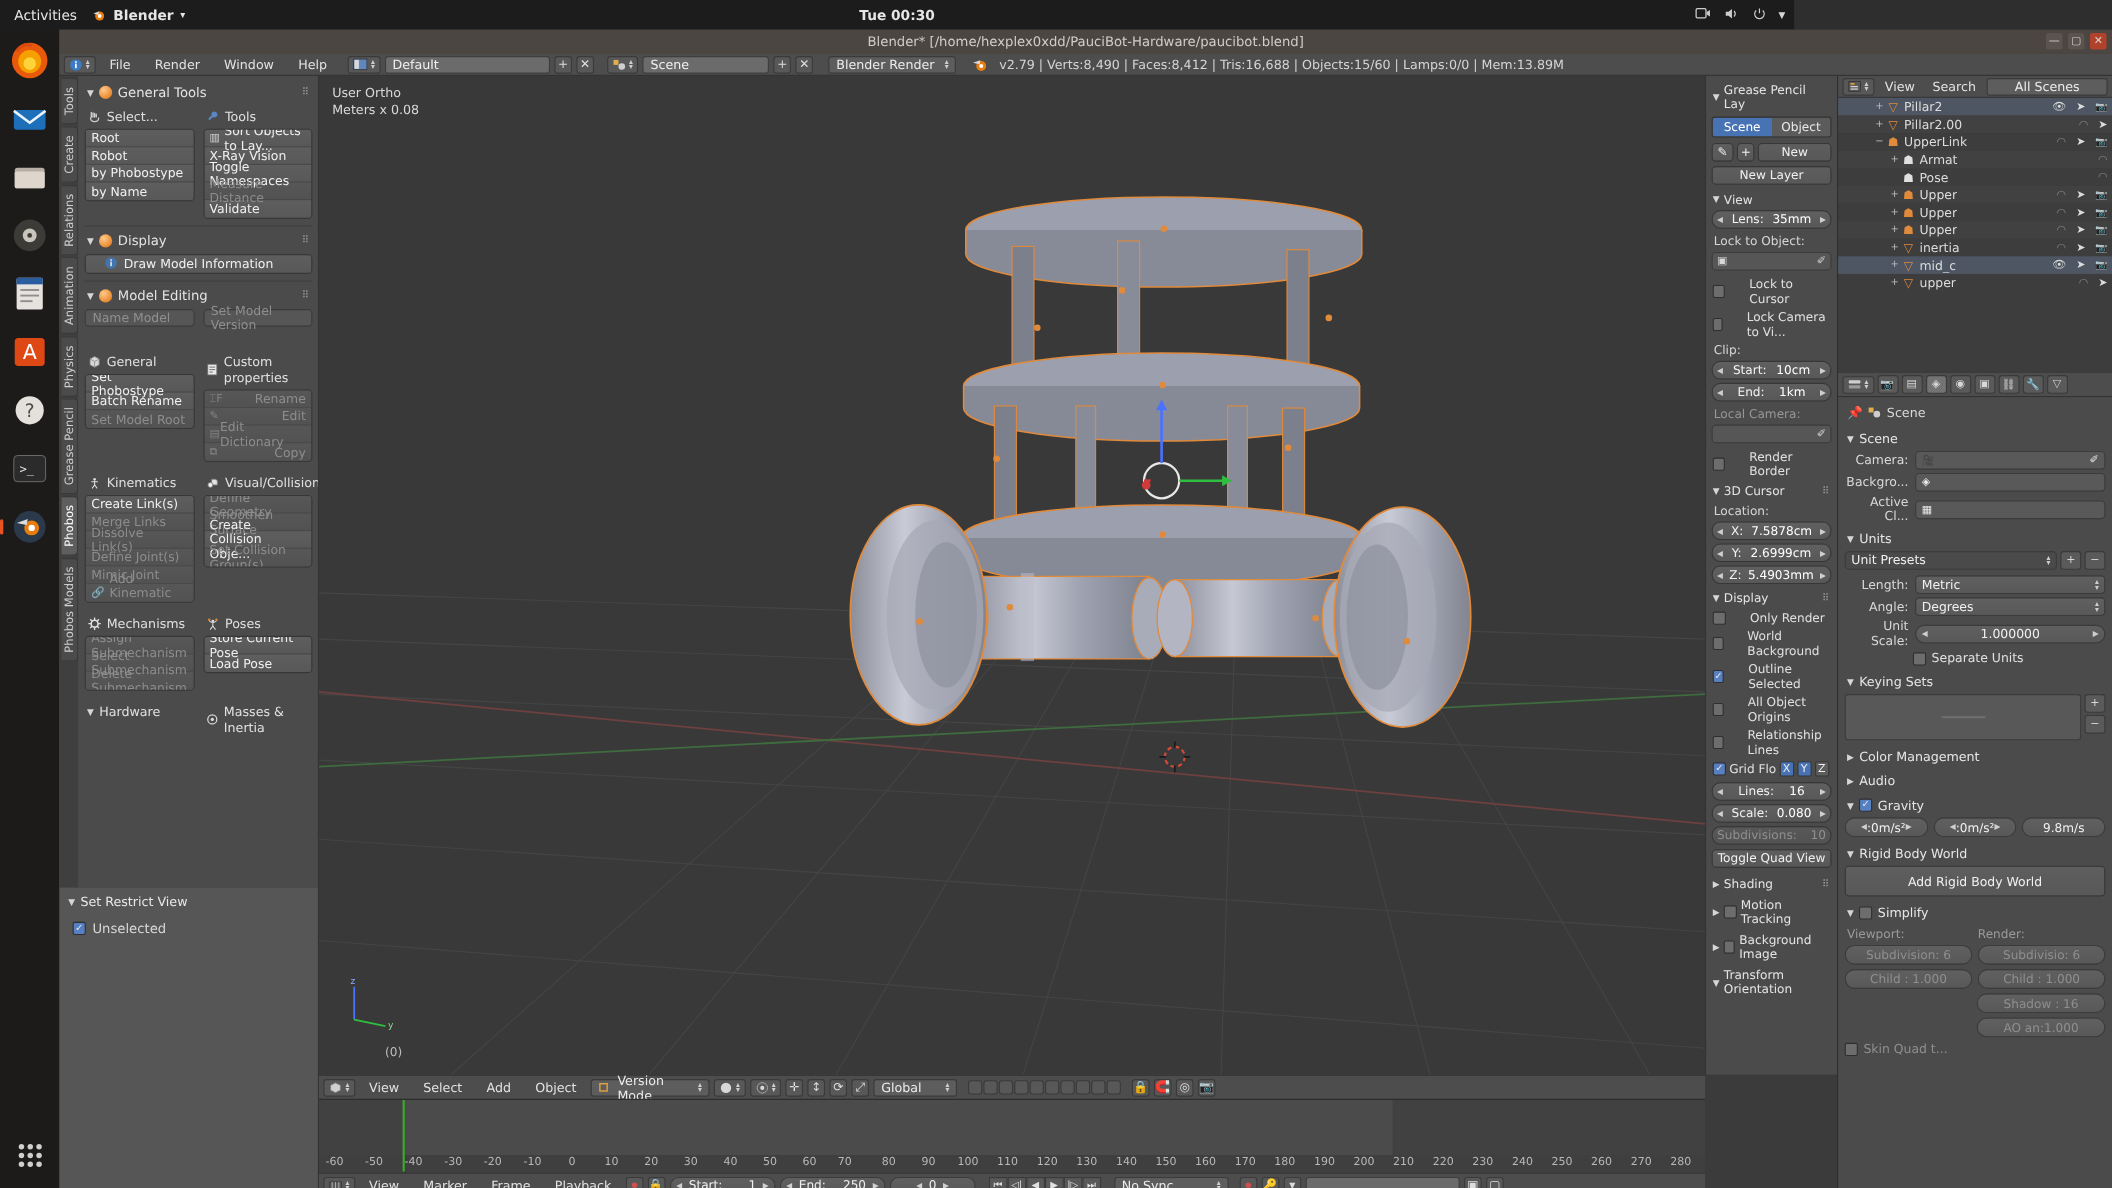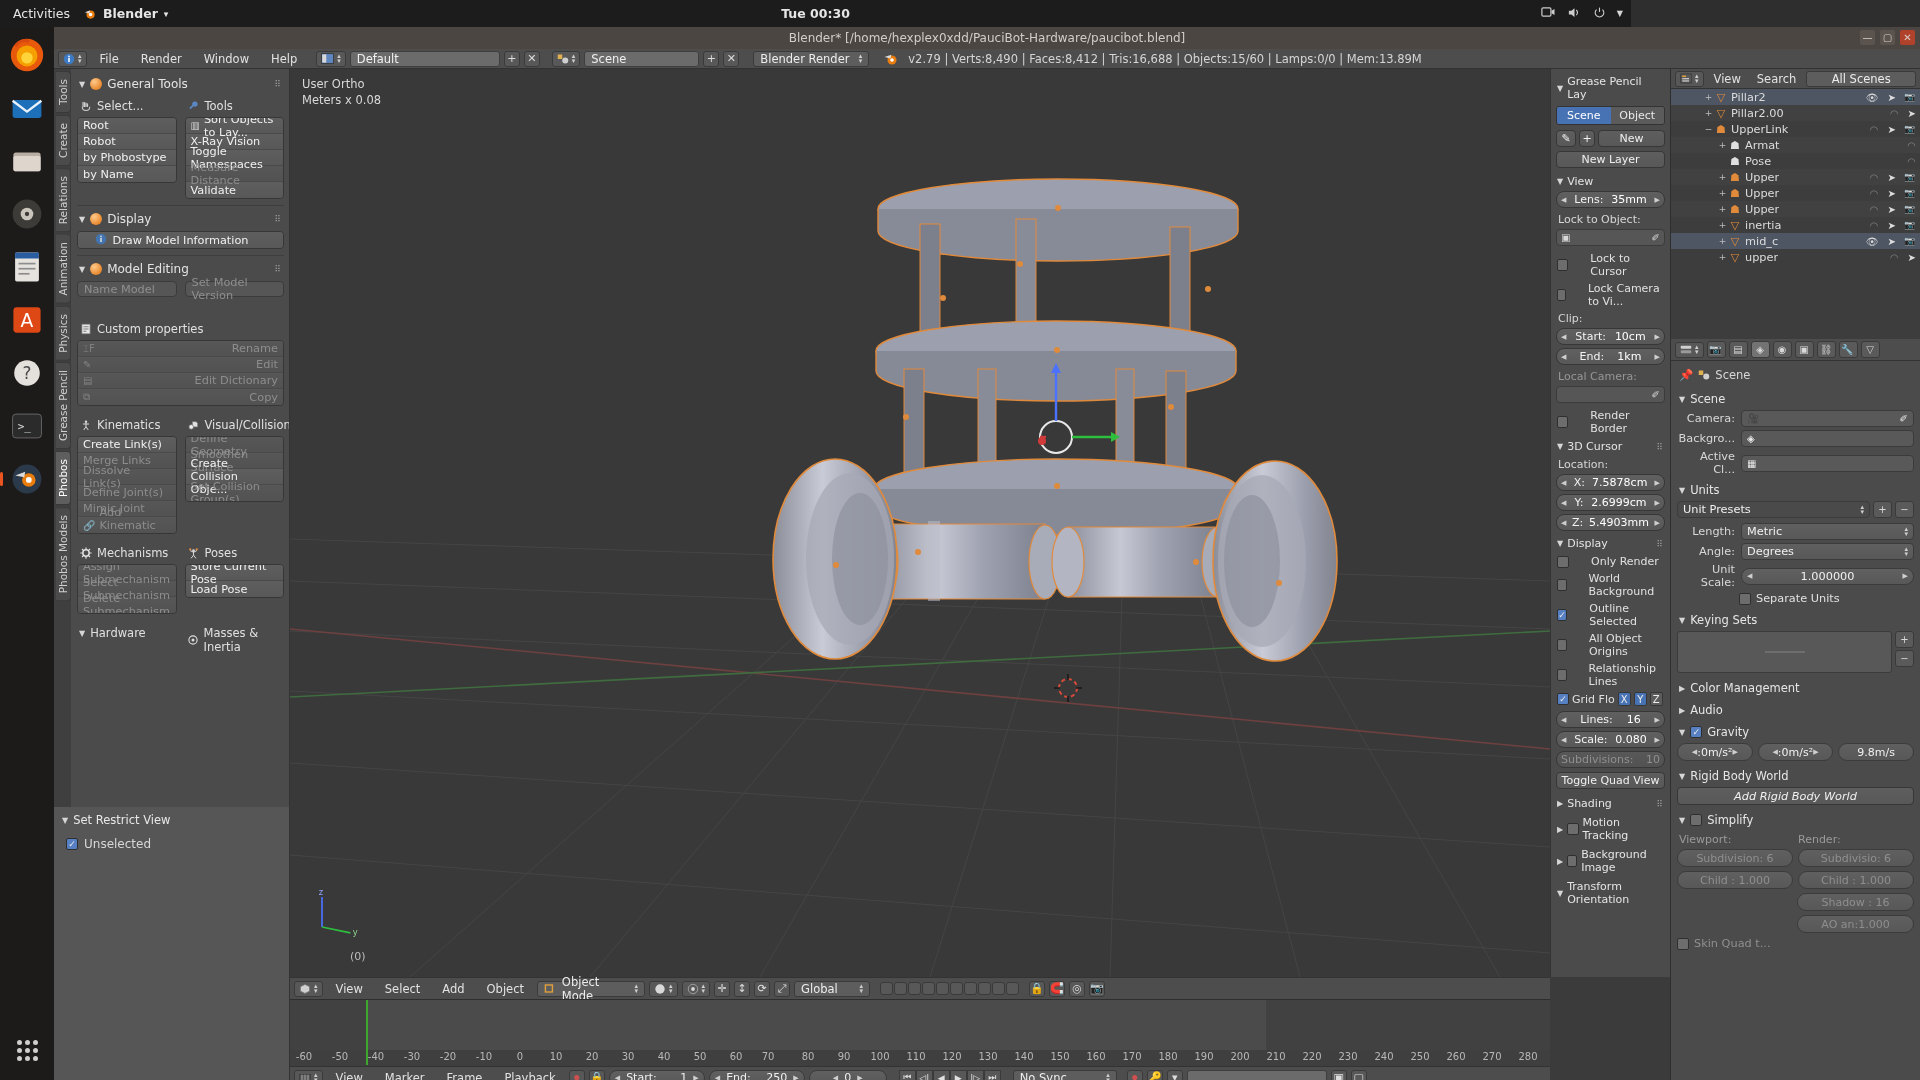--- a/index.html
+++ b/index.html
@@ -161,23 +161,23 @@
   #pr-body { padding:4px 6px; }
   .pr-bread { display:flex; align-items:center; gap:5px; font-size:11.5px; padding:3px 2px 6px; }
   .pr-sec { display:flex; align-items:center; gap:5px; font-size:11.5px; color:#e6e6e6; padding:4px 2px; }
   .pr-row { display:flex; align-items:center; gap:6px; margin-bottom:3px; }
   .pr-row .k { width:58px; font-size:11.3px; color:#d8d8d8; text-align:right; }
   .pr-ctl { flex:1; height:17px; border:1px solid #3b3b3b; border-radius:4px; background:#595959;
     display:flex; align-items:center; padding:0 5px; font-size:11.3px; color:#eaeaea; gap:5px; }
   .pr-sel { flex:1; height:17px; border:1px solid #3b3b3b; border-radius:4px;
     background:linear-gradient(#606060,#585858); display:flex; align-items:center;
     justify-content:space-between; padding:0 5px; font-size:11.3px; color:#f0f0f0; }
-  .pr-btn { height:18px; border:1px solid #373737; border-radius:4px;
+  .pr-btn { height:28px; border:1px solid #373737; border-radius:4px;
     background:linear-gradient(#5e5e5e,#585858); display:flex; align-items:center;
-    justify-content:center; font-size:11.3px; color:#f0f0f0;font-style:italic; }
+    justify-content:center; font-size:11.3px; color:#f0f0f0; }
   .pr-pre { display:flex; gap:3px; margin-bottom:5px; }
   .pr-chk { display:flex; align-items:center; gap:5px; font-size:11.3px; color:#e0e0e0; }
   .pr-2 { display:flex; gap:5px; margin-bottom:4px; }
   .pr-box { flex:1; height:18px; border:1px solid #3b3b3b; border-radius:9px;
     background:linear-gradient(#606060,#585858); display:flex; align-items:center;
     justify-content:center; font-size:11px; color:#f0f0f0; }
   .pr-list { height:42px; border:1px solid #3b3b3b; border-radius:3px; background:#585858;
     margin-bottom:4px; position:relative; }
   .pr-dash { position:absolute; left:50%; top:50%; transform:translate(-50%,-50%);
     width:40px; height:2px; background:#6e6e6e; }
@@ -466,20 +466,36 @@
             </div>
             <div class="col">
               <div class="field">Set Model Version</div>
             </div>
           </div>
           <div class="cols">
             <div class="col">
               <div class="grp-hd">
                 <span class="ico">
                   <svg width="12" height="12" viewBox="0 0 16 16">
+                      <path d="M8 1.5l5.5 3v7L8 14.5 2.5 11.5v-7z" fill="#d9d9d9" stroke="#8a8a8a"></path>
+                      <path d="M2.5 4.5L8 7.5l5.5-3M8 7.5v7" stroke="#8a8a8a" fill="none"></path>
+                    </svg>
+                  </span>
+                <span>General</span>
+              </div>
+              <div class="blist">
+                <div class="bitem">Set Phobostype</div>
+                <div class="bitem">Batch Rename</div>
+                <div class="bitem dim">Set Model Root</div>
+              </div>
+            </div>
+            <div class="col">
+              <div class="grp-hd">
+                <span class="ico">
+                  <svg width="12" height="12" viewBox="0 0 16 16">
                       <rect x="2.5" y="1.5" width="11" height="13" fill="#e8e8e8" stroke="#6f6f6f"></rect>
                       <path d="M4.5 5h7M4.5 8h7M4.5 11h4" stroke="#6f6f6f" stroke-width="1.2"></path>
                     </svg>
                   </span>
                 <span>Custom properties</span>
               </div>
               <div class="blist">
                 <div class="bitem dim rt">
                   <span class="bi-ico" style="margin-right:auto">⌶F</span>
                   <span>Rename</span>
@@ -746,21 +762,21 @@
           <span class="updown">▴<br>▾</span>
         </div>
         <span class="hdr-menu">View</span>
         <span class="hdr-menu">Select</span>
         <span class="hdr-menu">Add</span>
         <span class="hdr-menu">Object</span>
         <div class="dropdn" style="width:108px">
           <svg width="11" height="11" viewBox="0 0 14 14">
             <rect x="2" y="2" width="10" height="10" fill="none" stroke="#e0a03c" stroke-width="2"></rect>
             </svg>
-          <span>Object Mode</span>
+          <span>Version Mode</span>
           <span class="updown" style="margin-left:auto">▴<br>▾</span>
         </div>
         <div class="hdr-btn">
           <svg width="12" height="12" viewBox="0 0 14 14">
             <circle cx="7" cy="7" r="5.5" fill="#d8d8d8"></circle>
             </svg>
           <span class="updown">▴<br>▾</span>
         </div>
         <div class="hdr-btn">
           <svg width="12" height="12" viewBox="0 0 14 14">

